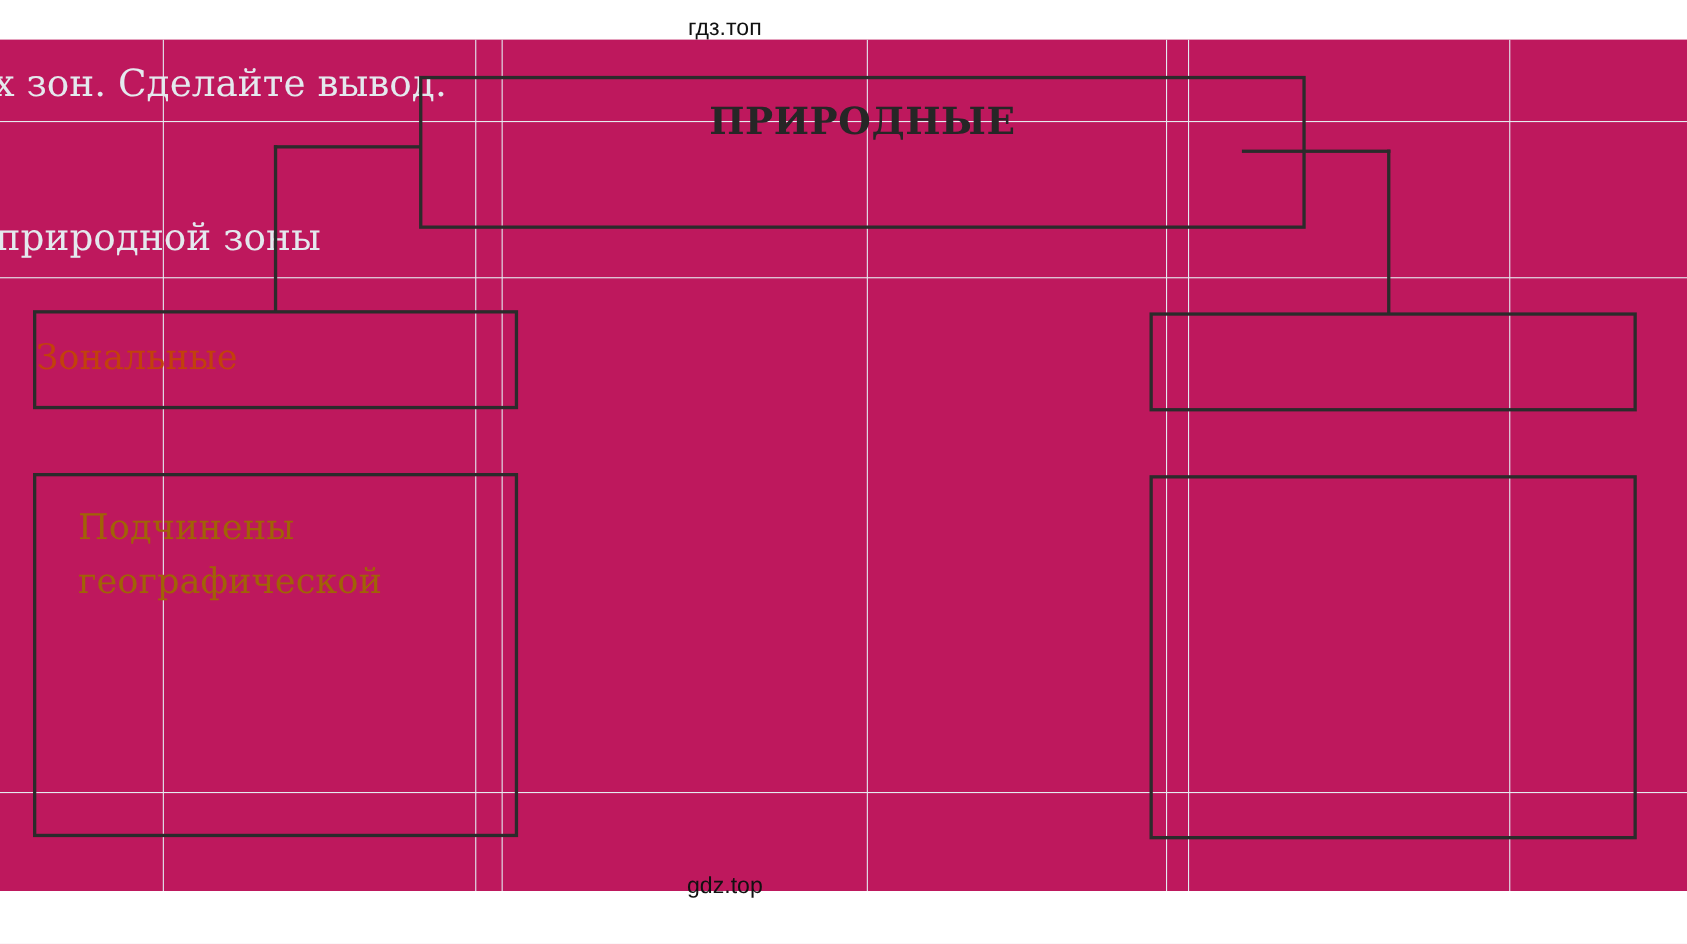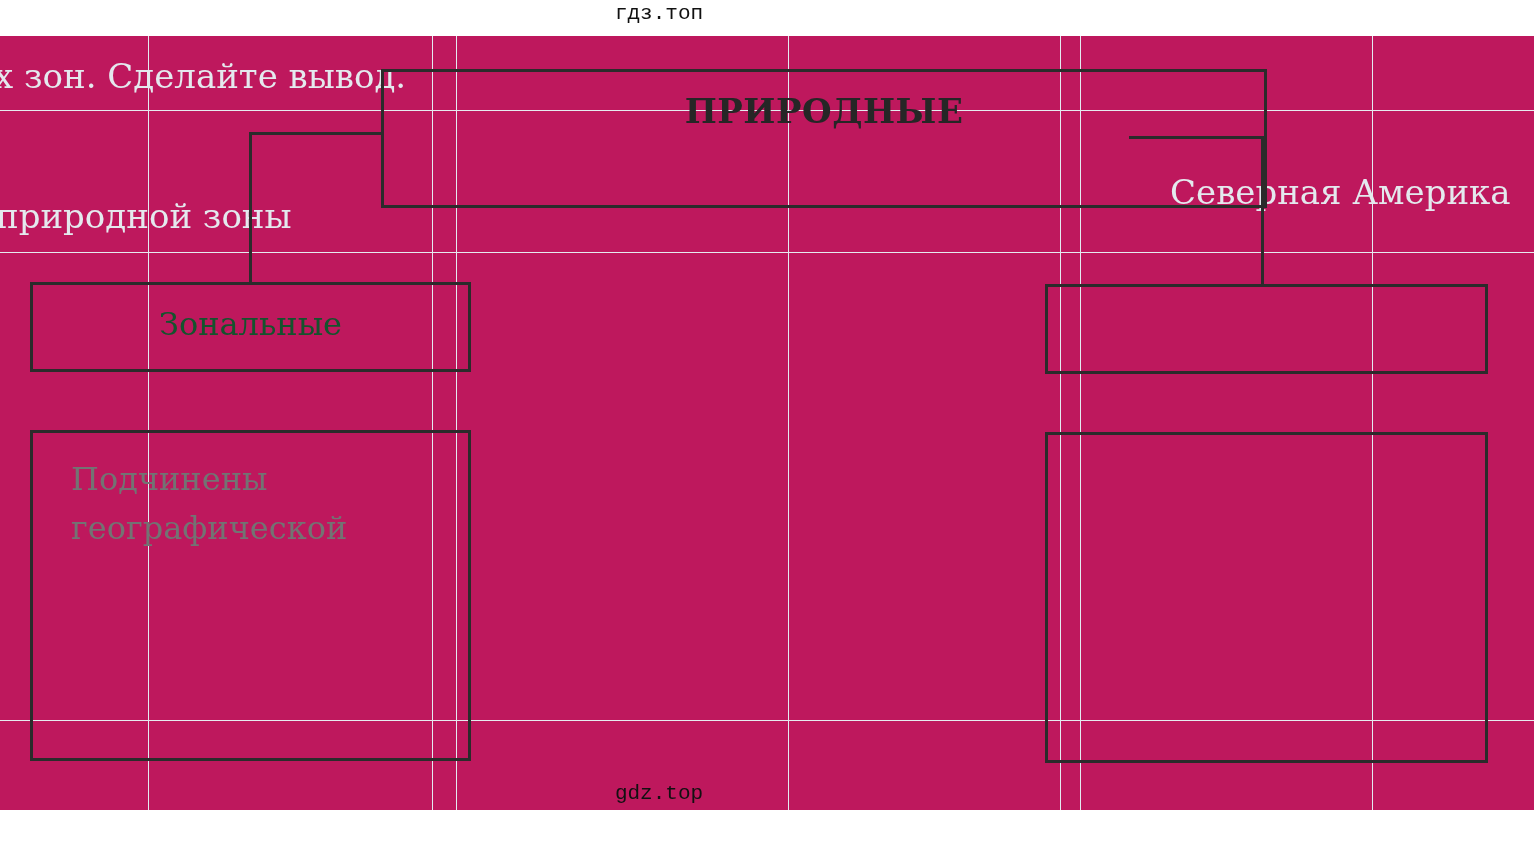--- a/index.html
+++ b/index.html
@@ -12,24 +12,25 @@
       height: 858px;
       position: relative;
       overflow: hidden;
       font-family: "DejaVu Serif", serif;
     }
     .watermark {
       position: absolute;
       left: 0;
       width: 1318px;
       text-align: center;
-      font-family: Liberation Mono, monospace;
+      font-family: Liberation Sans, sans-serif;
       font-size: 21px;
       color: #111111;
       letter-spacing: 0px;
+      margin-top: 12px;
     }
     .wm-top { top: 2px; }
     .wm-bottom { top: 782px; }
 
     .scan {
       position: absolute;
       left: 0;
       top: 36px;
       width: 1534px;
       height: 774px;
@@ -75,33 +76,32 @@
       font-family: "DejaVu Serif", serif;
       font-weight: bold;
       font-size: 34px;
       line-height: 50px;
       color: #262626;
       letter-spacing: 0.5px;
     }
     .label-text {
       position: absolute;
       left: 0; right: 0;
-      text-align: center;
       font-family: "DejaVu Serif", serif;
       font-size: 32px;
-      color: #14532d;
+      color: #c2410c;
     }
     .desc-text {
       position: absolute;
       left: 38px;
       top: 22px;
       font-family: "DejaVu Serif", serif;
       font-size: 32px;
       line-height: 49px;
-      color: #737373;
+      color: #a16207;
     }
     .desc-text div { white-space: nowrap; }
   </style>
 </head>
 <body>
 
 <div class="watermark wm-top">гдз.топ</div>
 
 <div class="scan">
 
@@ -111,30 +111,29 @@
   <div class="grid-v" style="left:788px;"></div>
   <div class="grid-v" style="left:1060px;"></div>
   <div class="grid-v" style="left:1080px;"></div>
   <div class="grid-v" style="left:1372px;"></div>
   <div class="grid-h" style="top:74px;"></div>
   <div class="grid-h" style="top:216px;"></div>
   <div class="grid-h" style="top:684px;"></div>
 
   <div class="ghost" style="left:-6px; top:20px;">х зон. Сделайте вывод.</div>
   <div class="ghost" style="left:-4px; top:160px;">природной зоны</div>
-  <div class="ghost" style="left:1170px; top:136px;">Северная Америка</div>
 </div>
 
 <div class="line" style="left:249px; top:132px; width:134px; height:3px;"></div>
 <div class="line" style="left:249px; top:132px; width:3px; height:152px;"></div>
 
 <div class="line" style="left:1129px; top:136px; width:135px; height:3px;"></div>
 <div class="line" style="left:1261px; top:136px; width:3px; height:150px;"></div>
 
-<div class="box" style="left:381px; top:69px; width:886px; height:139px;padding-left:20px;">
+<div class="box" style="left:381px; top:69px; width:806px; height:139px;padding-left:20px;">
   <div class="title-text" style="top:14px;">ПРИРОДНЫЕ</div>
 </div>
 
 <div class="box" style="left:30px; top:282px; width:441px; height:90px;">
   <div class="label-text" style="top:20px;">Зональные</div>
 </div>
 
 <div class="box" style="left:1045px; top:284px; width:443px; height:90px;">
   <div class="label-text" style="top:20px;"></div>
 </div>

